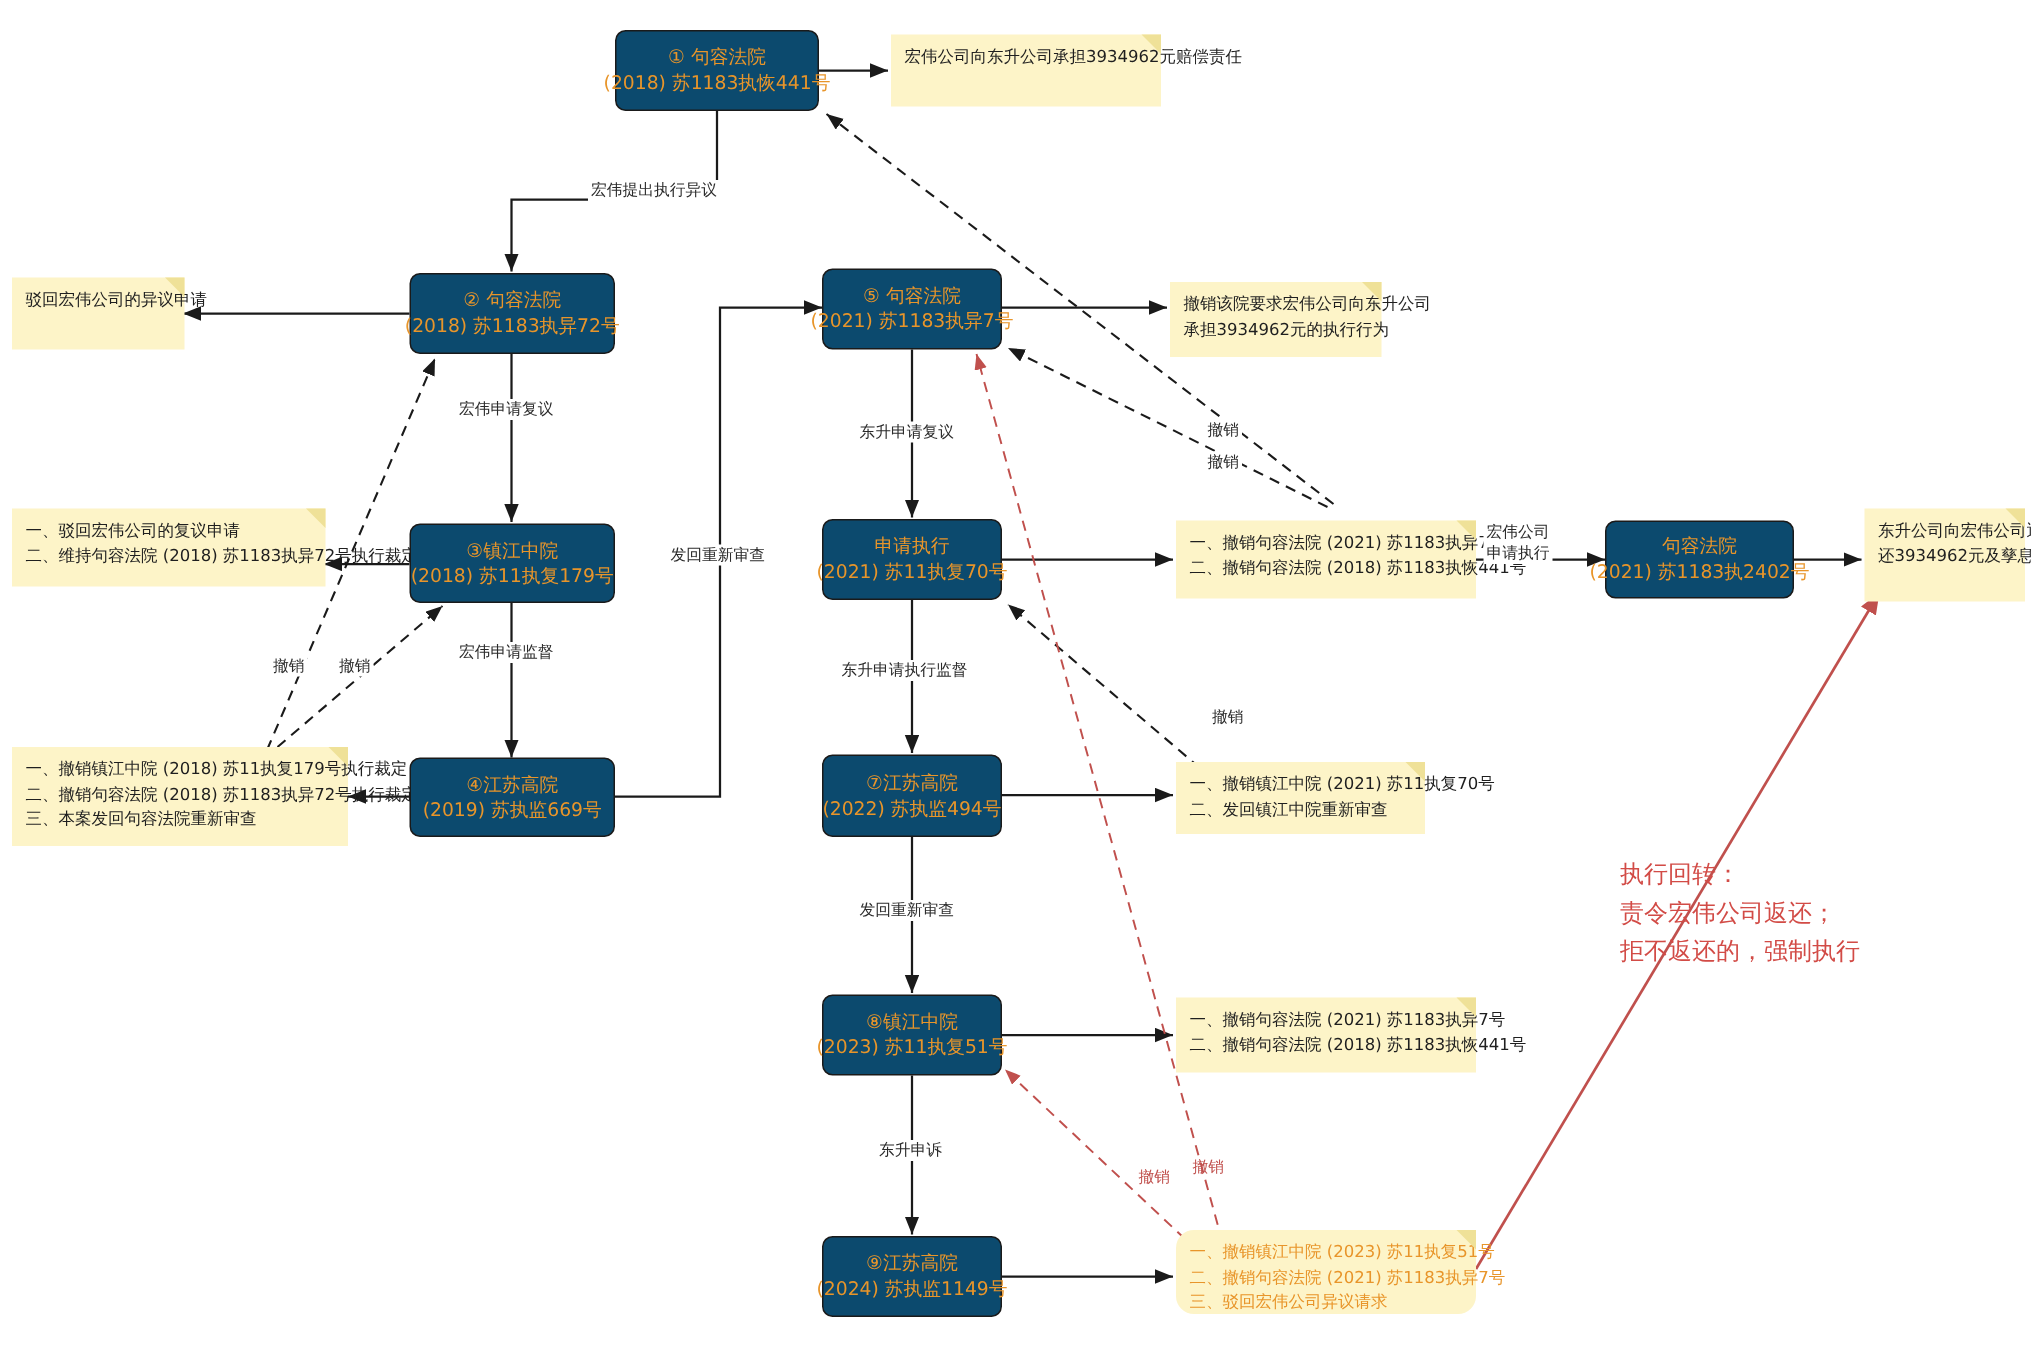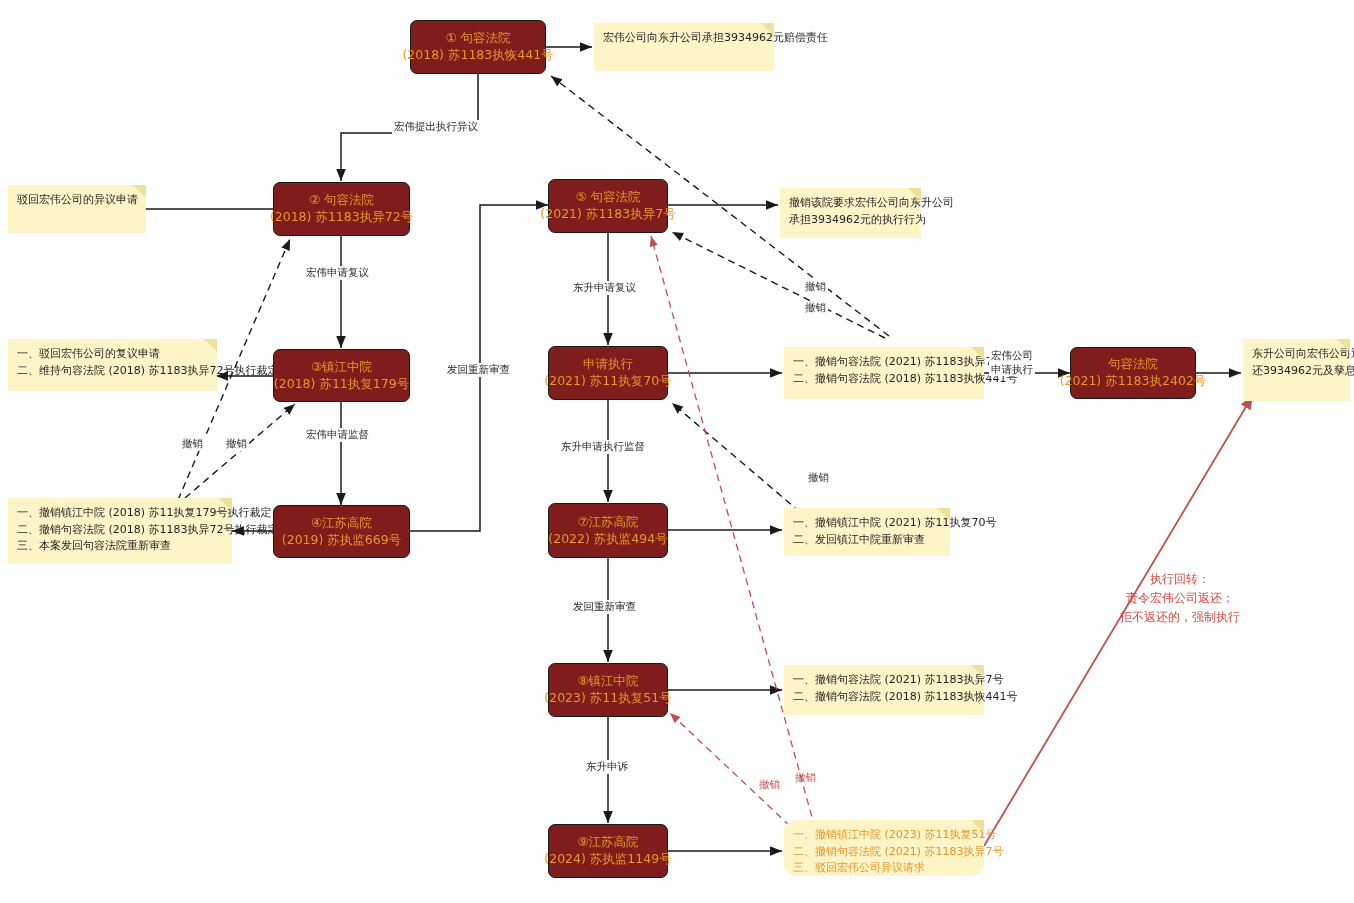--- a/index.html
+++ b/index.html
@@ -20,21 +20,21 @@
     left: 0; top: 0;
     width: 1354px;
     height: 903px;
     pointer-events: none;
   }
   .node {
     position: absolute;
     box-sizing: border-box;
     border: 1.6px solid #1a1a1a;
     border-radius: 7px;
-    background: #7f1d1d;
+    background: #0c4a6e;
     color: #e8952a;
     display: flex;
     flex-direction: column;
     align-items: center;
     justify-content: center;
     text-align: center;
     line-height: 1.35;
     font-size: 12.5px;
     z-index: 3;
   }
@@ -68,23 +68,23 @@
     background: #ffffff;
     padding: 0 2px;
     white-space: nowrap;
     z-index: 4;
     text-align: center;
   }
   .elabel.red { color: #c0504d; background: transparent; }
   .redtext {
     position: absolute;
     color: #d24b46;
-    font-size: 12px;
+    font-size: 16px;
     line-height: 1.6;
-    text-align: center;
+    text-align: left;
     white-space: nowrap;
     z-index: 4;
   }
   .redtext .ln { display: block; }
 </style>
 </head>
 <body>
 
 <div id="canvas">
 
@@ -212,21 +212,21 @@
 
   <div class="node" style="left:1070px; top:347px; width:126px; height:52px;">
     <span class="ln">句容法院</span>
     <span class="ln">(2021) 苏1183执2402号</span>
   </div>
 
   <div class="note" style="left:594px; top:23px; width:180px; height:48px;">
     <span class="ln">宏伟公司向东升公司承担3934962元赔偿责任</span>
   </div>
 
-  <div class="note" style="left:8px; top:185px; width:138px; height:48px;">
+  <div class="note" style="left:8px; top:185px; width:115px; height:48px;">
     <span class="ln">驳回宏伟公司的异议申请</span>
   </div>
 
   <div class="note" style="left:8px; top:339px; width:209px; height:52px;">
     <span class="ln">一、驳回宏伟公司的复议申请</span>
     <span class="ln">二、维持句容法院 (2018) 苏1183执异72号执行裁定</span>
   </div>
 
   <div class="note" style="left:8px; top:498px; width:224px; height:66px;">
     <span class="ln">一、撤销镇江中院 (2018) 苏11执复179号执行裁定</span>

